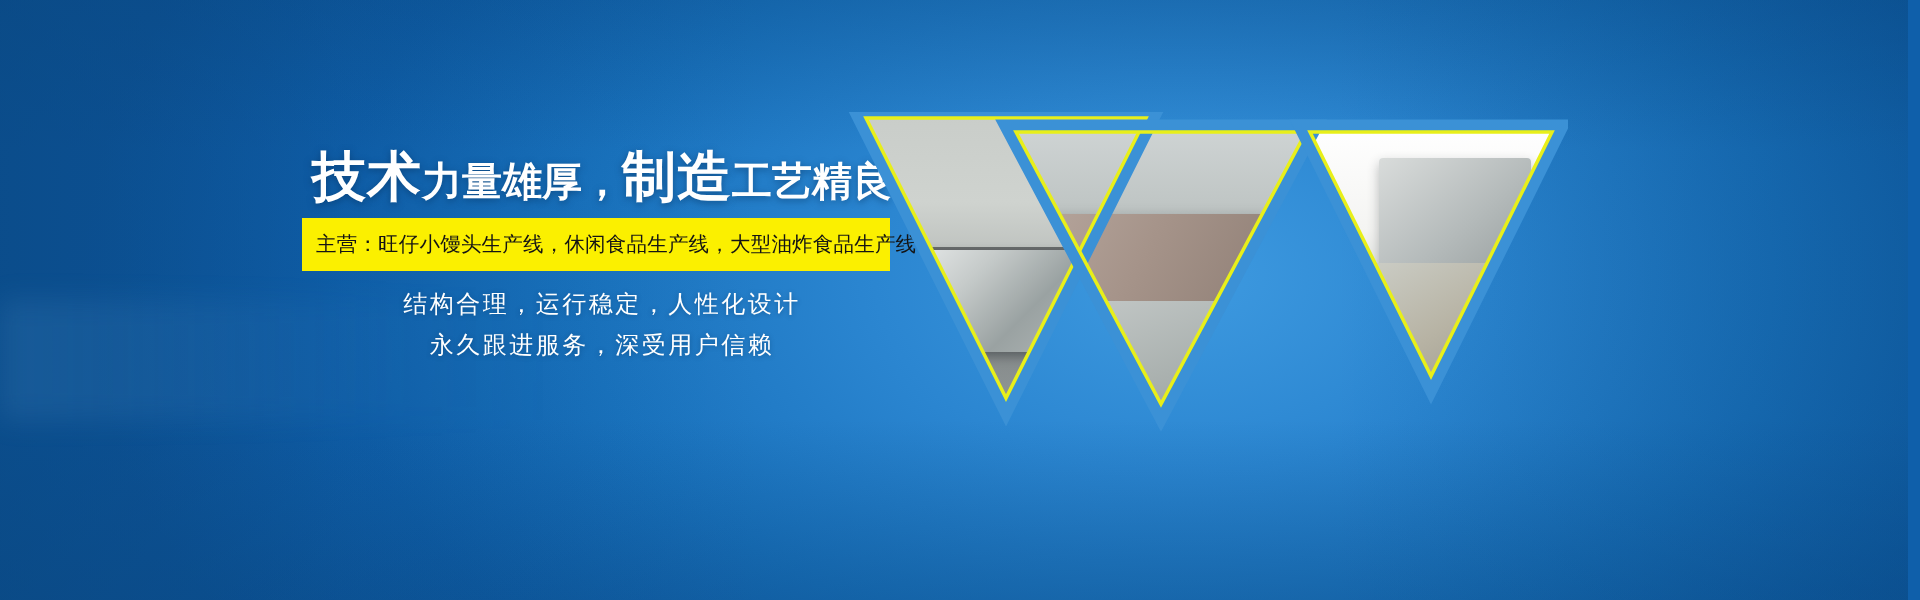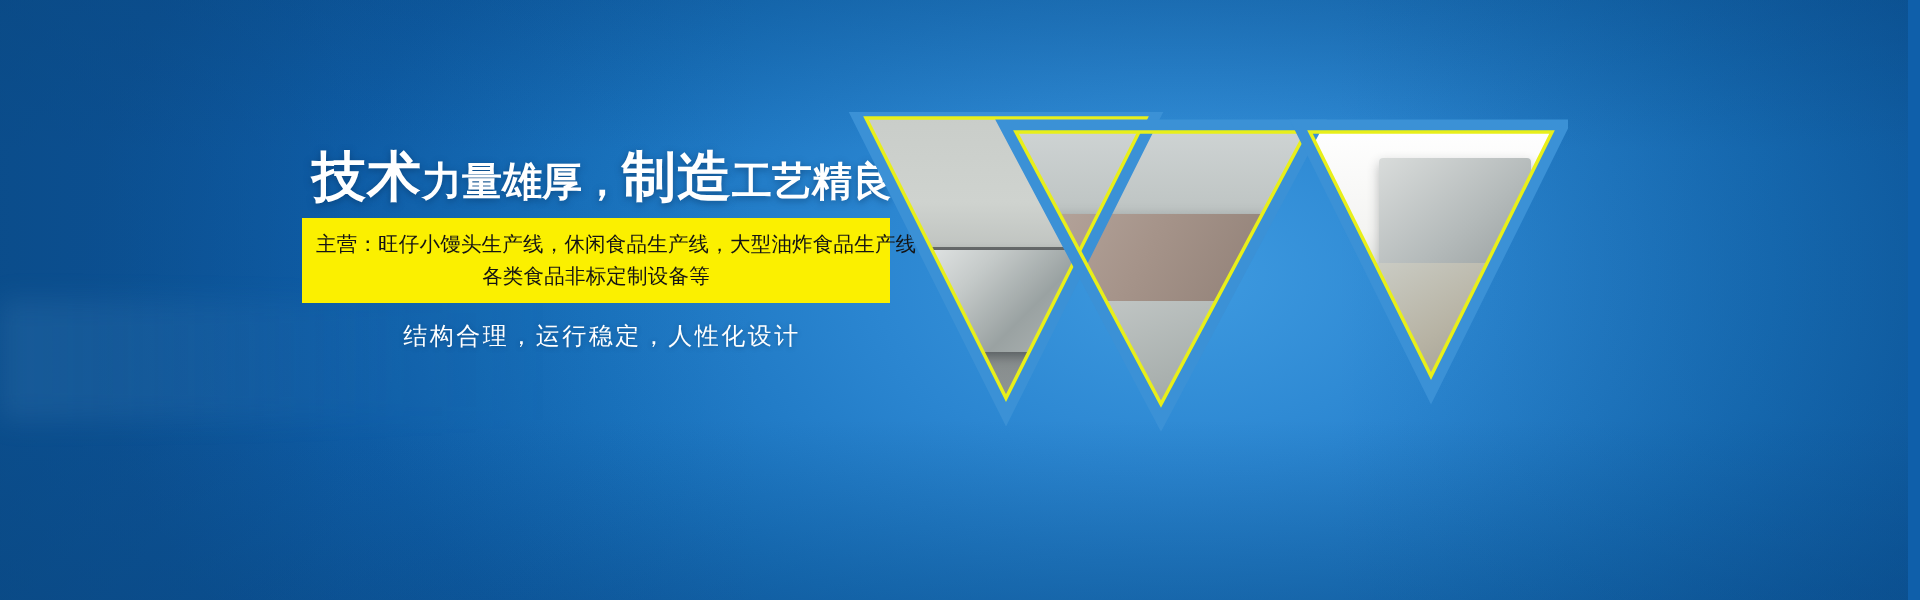--- a/index.html
+++ b/index.html
@@ -220,25 +220,25 @@
   <div class="bg-streak"></div>
 
   <div class="text-block">
 
     <div class="headline">
       <span class="hl-big">技术</span><span class="hl-small">力量雄厚，</span><span class="hl-big">制造</span><span class="hl-small">工艺精良</span>
     </div>
 
     <div class="subject-bar">
       <span class="subject-line">主营：旺仔小馒头生产线，休闲食品生产线，大型油炸食品生产线，</span>
-      <span class="subject-line">各类食品非标定制设备等</span>
     </div>
 
     <div class="tagline-wrap">
       <span class="tagline">结构合理，运行稳定，人性化设计</span>
+      <span class="tagline">永久跟进服务，深受用户信赖</span>
     </div>
 
   </div>
 
   <div class="collage">
 
     <div class="tri tri-left">
       <div class="photo photo-factory"></div>
     </div>
 

